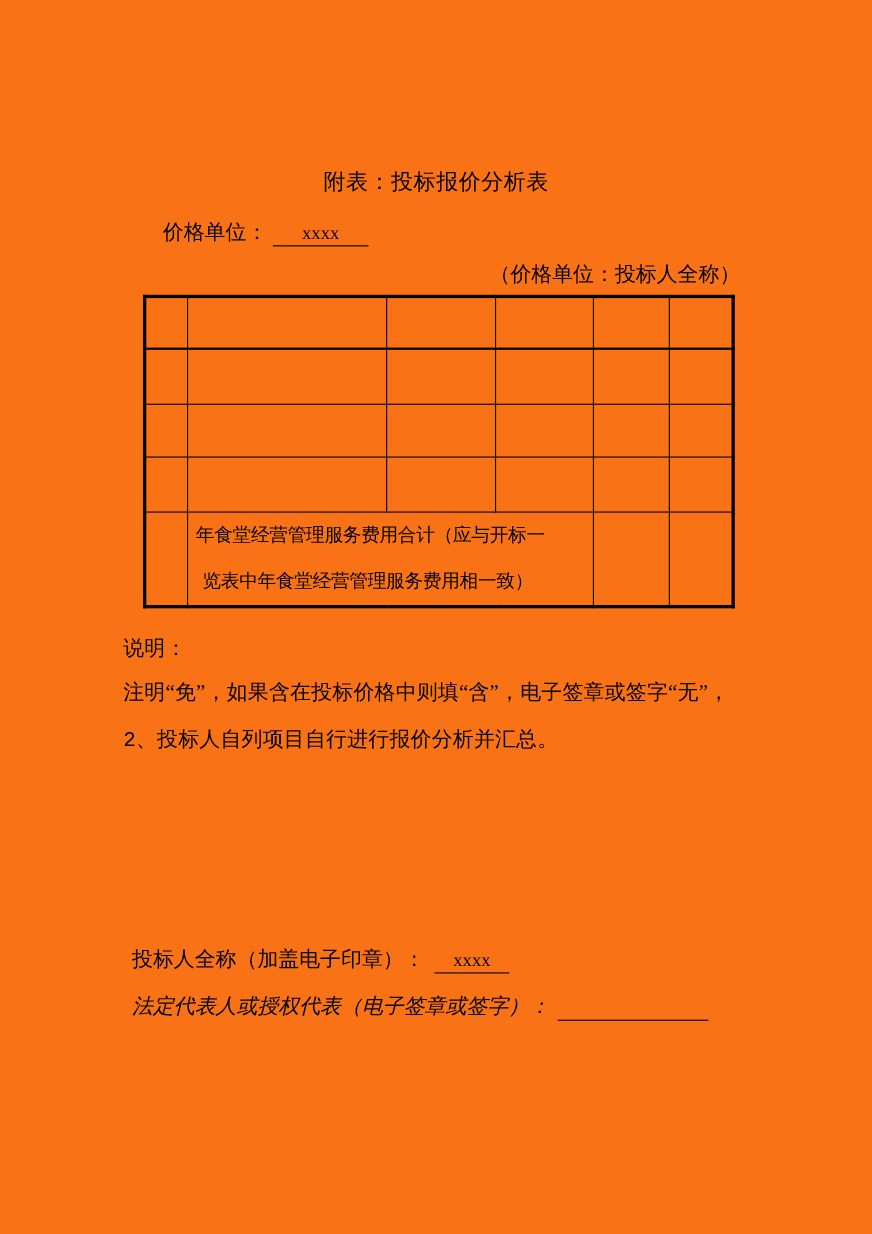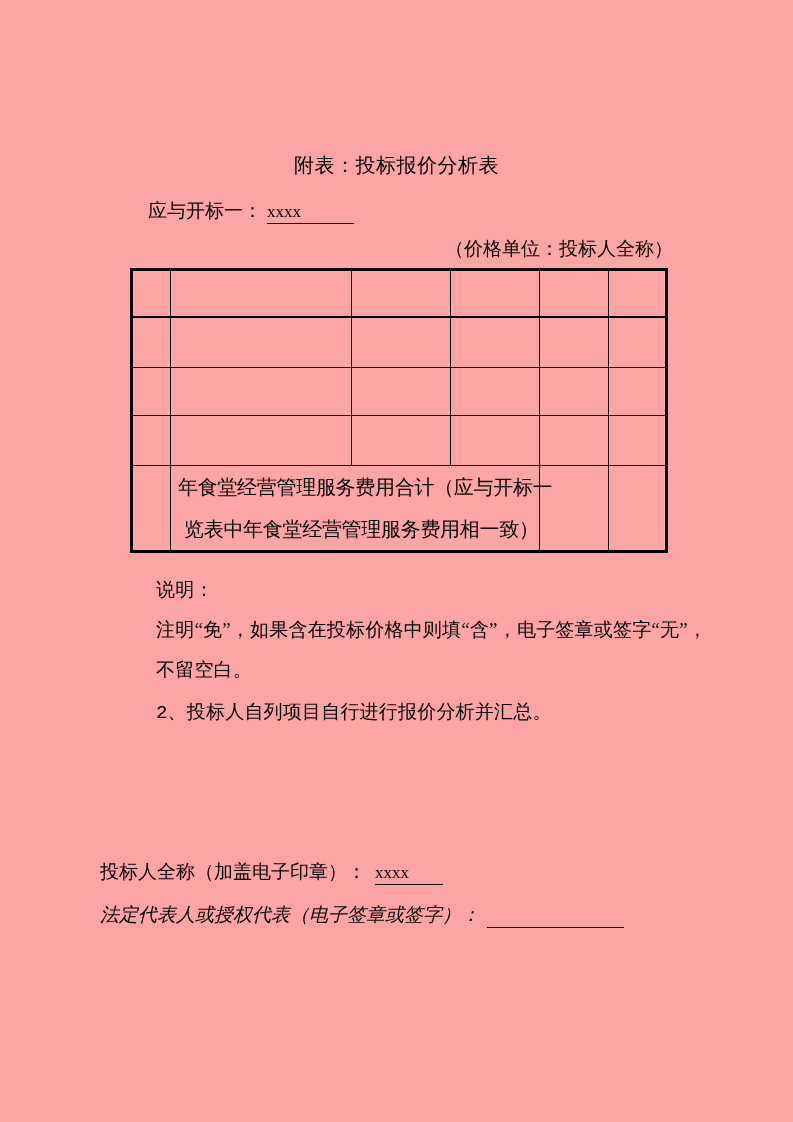--- a/index.html
+++ b/index.html
@@ -4,38 +4,38 @@
 <style>
   * { margin: 0; padding: 0; box-sizing: border-box; }
   html, body { background: #ffffff; }
   body {
     width: 793px; height: 1122px;
     font-family: "Liberation Serif", "DejaVu Serif", serif;
     color: #000000;
     position: relative;
     overflow: hidden;
   }
-  .page { position: absolute; inset: 0; background: #fca5a5; }
+  .page { position: absolute; inset: 0; background: #f97316; }
   .abs { position: absolute; }
 
   .doc-title {
     top: 152px; left: 0; width: 100%;
     text-align: center;
     font-size: 20px; letter-spacing: 0.5px;
   }
 
   .tender-line {
     top: 198px; left: 148px;
     font-size: 19px;
     white-space: nowrap;
   }
   .blank-underline {
     display: inline-block;
     border-bottom: 1.3px solid #000;
-    text-align: left;
+    text-align: center;
     font-size: 17px;
     vertical-align: bottom;
     line-height: 24px;
     height: 24px;
   }
   .tender-line .blank-underline { width: 87px; margin-left: 5px; }
 
   .price-unit {
     top: 236px; right: 120px;
     font-size: 19px;
@@ -53,52 +53,51 @@
   table.quote-table td {
     border: 1.5px solid #000;
     vertical-align: middle;
     padding: 0;
   }
   table.quote-table tr.header-row td { border-bottom: 2.5px solid #000; height: 47px; }
   table.quote-table tr.r2 td { height: 51px; }
   table.quote-table tr.r3 td { height: 48px; }
   table.quote-table tr.r4 td { height: 50px; }
   table.quote-table tr.summary-row td { height: 83px; }
-  .summary-text { font-size: 20px; line-height: 42px; letter-spacing: -0.3px; }
+  .summary-text { font-size: 17px; line-height: 42px; letter-spacing: -0.3px; }
   .summary-text .l1 { padding-left: 7px; white-space: nowrap; }
   .summary-text .l2 { padding-left: 13px; white-space: nowrap; }
 
   .notes {
     top: 570px; left: 112px; width: 580px;
     font-size: 19px; line-height: 40px;
     letter-spacing: 0.2px;
-    margin-left: 44px;
   }
   .notes div { white-space: nowrap; }
   .notes .note2 { margin-top: 3px; font-family: Liberation Mono, monospace; }
 
   .sig-line {
-    left: 100px;
+    left: 120px;
     font-size: 19px;
     white-space: nowrap;
   }
   .sig-bidder { top: 859px; }
   .sig-rep { top: 902px; font-style: italic; }
   .sig-date { top: 955px; }
   .sig-bidder .blank-underline { width: 68px; margin-left: 9px; }
   .sig-rep .blank-underline { width: 137px; margin-left: 7px; }
 </style>
 </head>
 <body>
 
 <div class="page">
 
   <div class="abs doc-title">附表：投标报价分析表</div>
 
-  <div class="abs tender-line"><span>应与开标一：</span><span class="blank-underline">xxxx</span></div>
+  <div class="abs tender-line"><span>价格单位：</span><span class="blank-underline">xxxx</span></div>
 
   <div class="abs price-unit">（价格单位：投标人全称）</div>
 
   <table class="quote-table">
     <colgroup>
       <col style="width:39px">
         <col style="width:181px">
         <col style="width:99px">
       <col style="width:89px">
         <col style="width:69px">
@@ -147,21 +146,20 @@
         </td>
         <td></td>
         <td></td>
       </tr>
     </tbody>
   </table>
 
   <div class="abs notes">
     <div>说明：</div>
     <div>注明“免”，如果含在投标价格中则填“含”，电子签章或签字“无”，</div>
-    <div>不留空白。</div>
     <div class="note2">2、投标人自列项目自行进行报价分析并汇总。</div>
   </div>
 
   <div class="abs sig-line sig-bidder"><span>投标人全称（加盖电子印章）：</span><span class="blank-underline">xxxx</span></div>
 
   <div class="abs sig-line sig-rep"><span>法定代表人或授权代表（电子签章或签字）：</span><span class="blank-underline"></span></div>
 
 
 </div>
 

